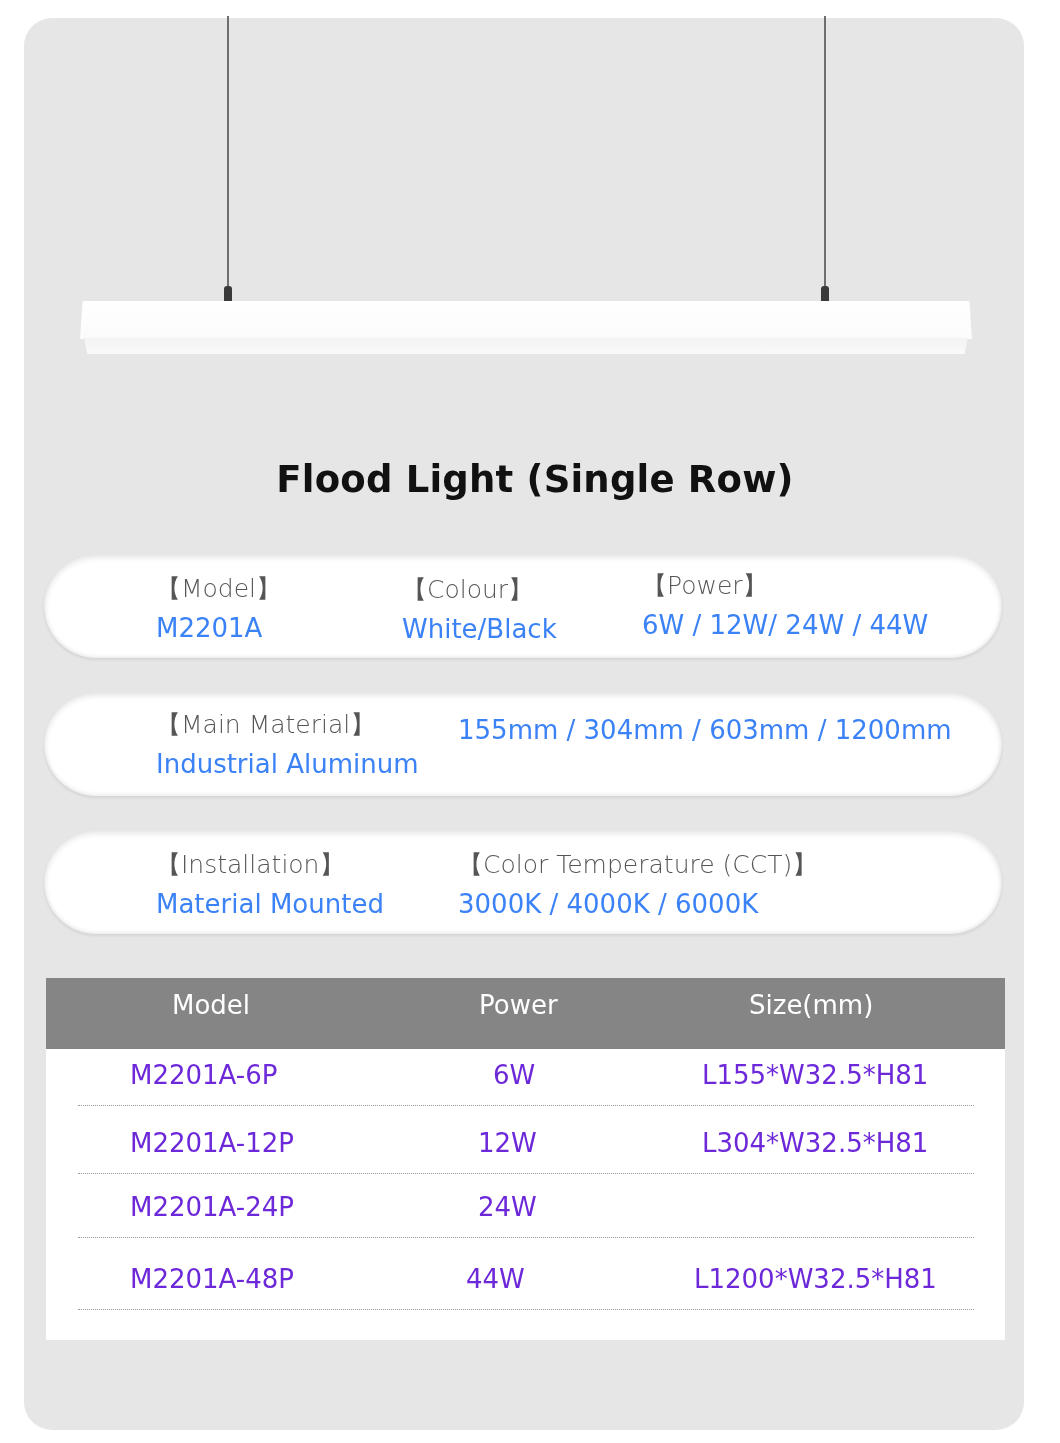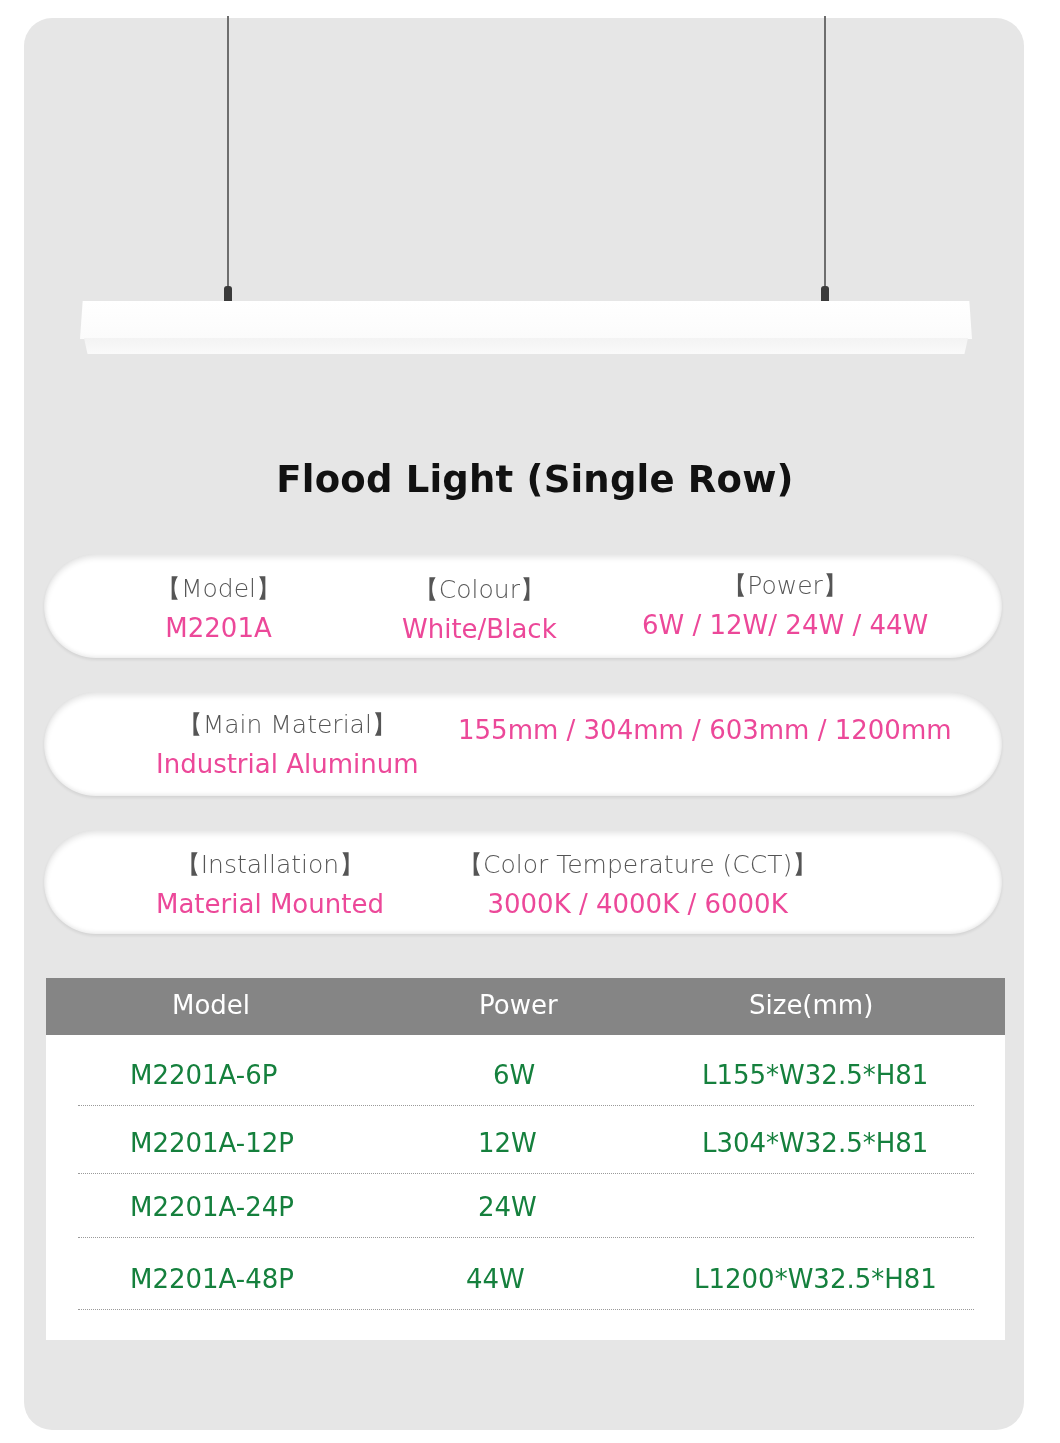--- a/index.html
+++ b/index.html
@@ -37,34 +37,34 @@
     }
 
     .pill {
       position: absolute; left: 44px; width: 958px; height: 104px;
       background: #ffffff; border-radius: 60px;
       box-shadow: inset 0 3px 6px rgba(0,0,0,0.12), inset 0 -2px 4px rgba(0,0,0,0.06), 0 2px 3px rgba(0,0,0,0.08);
     }
     .pill.p1 { top: 554px; }
     .pill.p2 { top: 692px; }
     .pill.p3 { top: 830px; }
-    .field { position: absolute; text-align: center; }
+    .field { position: absolute; }
     .field .label { font-size: 25px; color: #555; font-weight: 300; white-space: nowrap; }
-    .field .value { font-size: 26px; color: #ec4899; margin-top: 8px; white-space: nowrap; }
+    .field .value { font-size: 26px; color: #3b82f6; margin-top: 8px; white-space: nowrap; }
 
     .spec-table {
       position: absolute; left: 46px; top: 978px; width: 959px; height: 362px;
       background: #ffffff;
     }
     .thead {
-      position: absolute; left: 0; top: 0; width: 959px; height: 57px; background: #858585;
+      position: absolute; left: 0; top: 0; width: 959px; height: 71px; background: #858585;
     }
     .th { position: absolute; top: 12px; font-size: 26px; color: #ffffff; }
     .row { position: absolute; left: 32px; width: 896px; height: 67px; border-bottom: 1px dotted #9a9a9a; }
-    .td { position: absolute; top: 22px; font-size: 26px; color: #15803d; white-space: nowrap; }
+    .td { position: absolute; top: 22px; font-size: 26px; color: #6d28d9; white-space: nowrap; }
   </style>
 </head>
 <body>
 
 <div class="card"></div>
 
 <div class="product">
   <div class="wire w1"></div>
   <div class="wire w2"></div>
   <div class="clip c1"></div>

